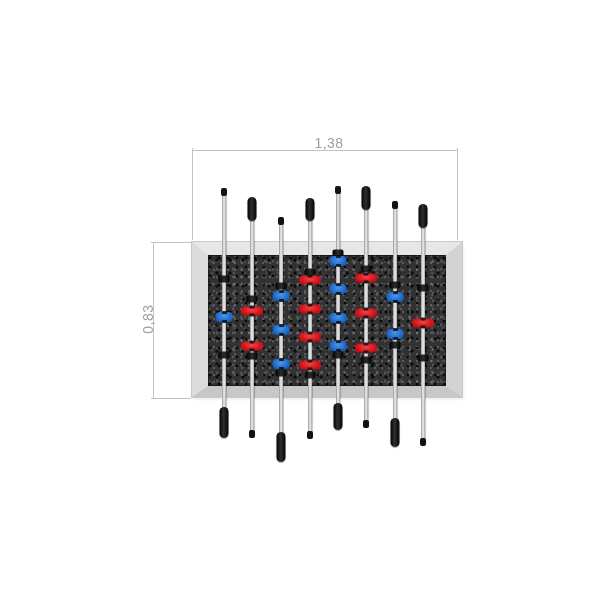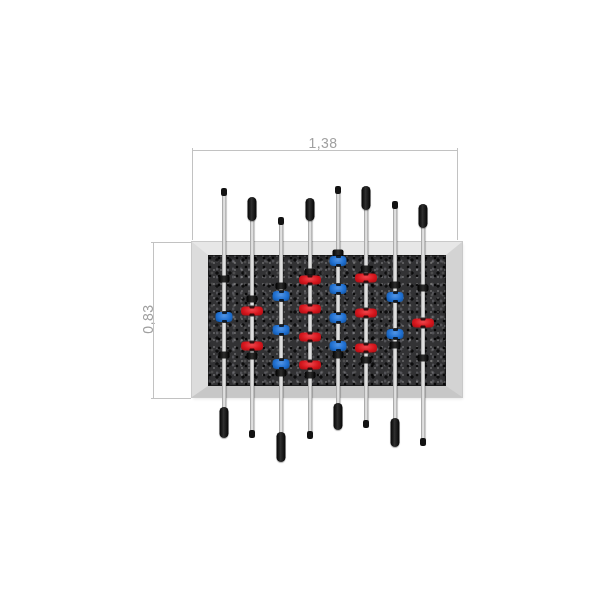--- a/index.html
+++ b/index.html
@@ -67,21 +67,21 @@
   .player.blue{
     width:17px;height:10px;
     background:radial-gradient(ellipse at 50% 38%, #5295e6 0%, var(--team-blue) 55%, #0f4a8e 100%);
   }
 </style>
 </head>
 <body>
 
 <div class="stage" style="--dim-line: #c2c2c2; --dim-text: #a0a0a0; --field: #323234; --handle: #2e2e2e; --team-red: #d5161d; --team-blue: #1f6fd0;">
 
-  <div class="dim-label" style="left:293px;top:135px;width:60px;">1,38</div>
+  <div class="dim-label" style="left:299px;top:135px;width:60px;">1,38</div>
   <div class="dim-line" style="left:192px;top:150px;width:266px;height:1px;"></div>
   <div class="dim-line" style="left:192px;top:148px;width:1px;height:92px;"></div>
   <div class="dim-line" style="left:457px;top:148px;width:1px;height:92px;"></div>
 
   <div class="dim-label vertical" style="left:118px;top:311px;width:60px;">0,83</div>
   <div class="dim-line" style="left:153px;top:242px;width:1px;height:157px;"></div>
   <div class="dim-line" style="left:151px;top:242px;width:40px;height:1px;"></div>
   <div class="dim-line" style="left:151px;top:398px;width:40px;height:1px;"></div>
 
   <div class="table">

